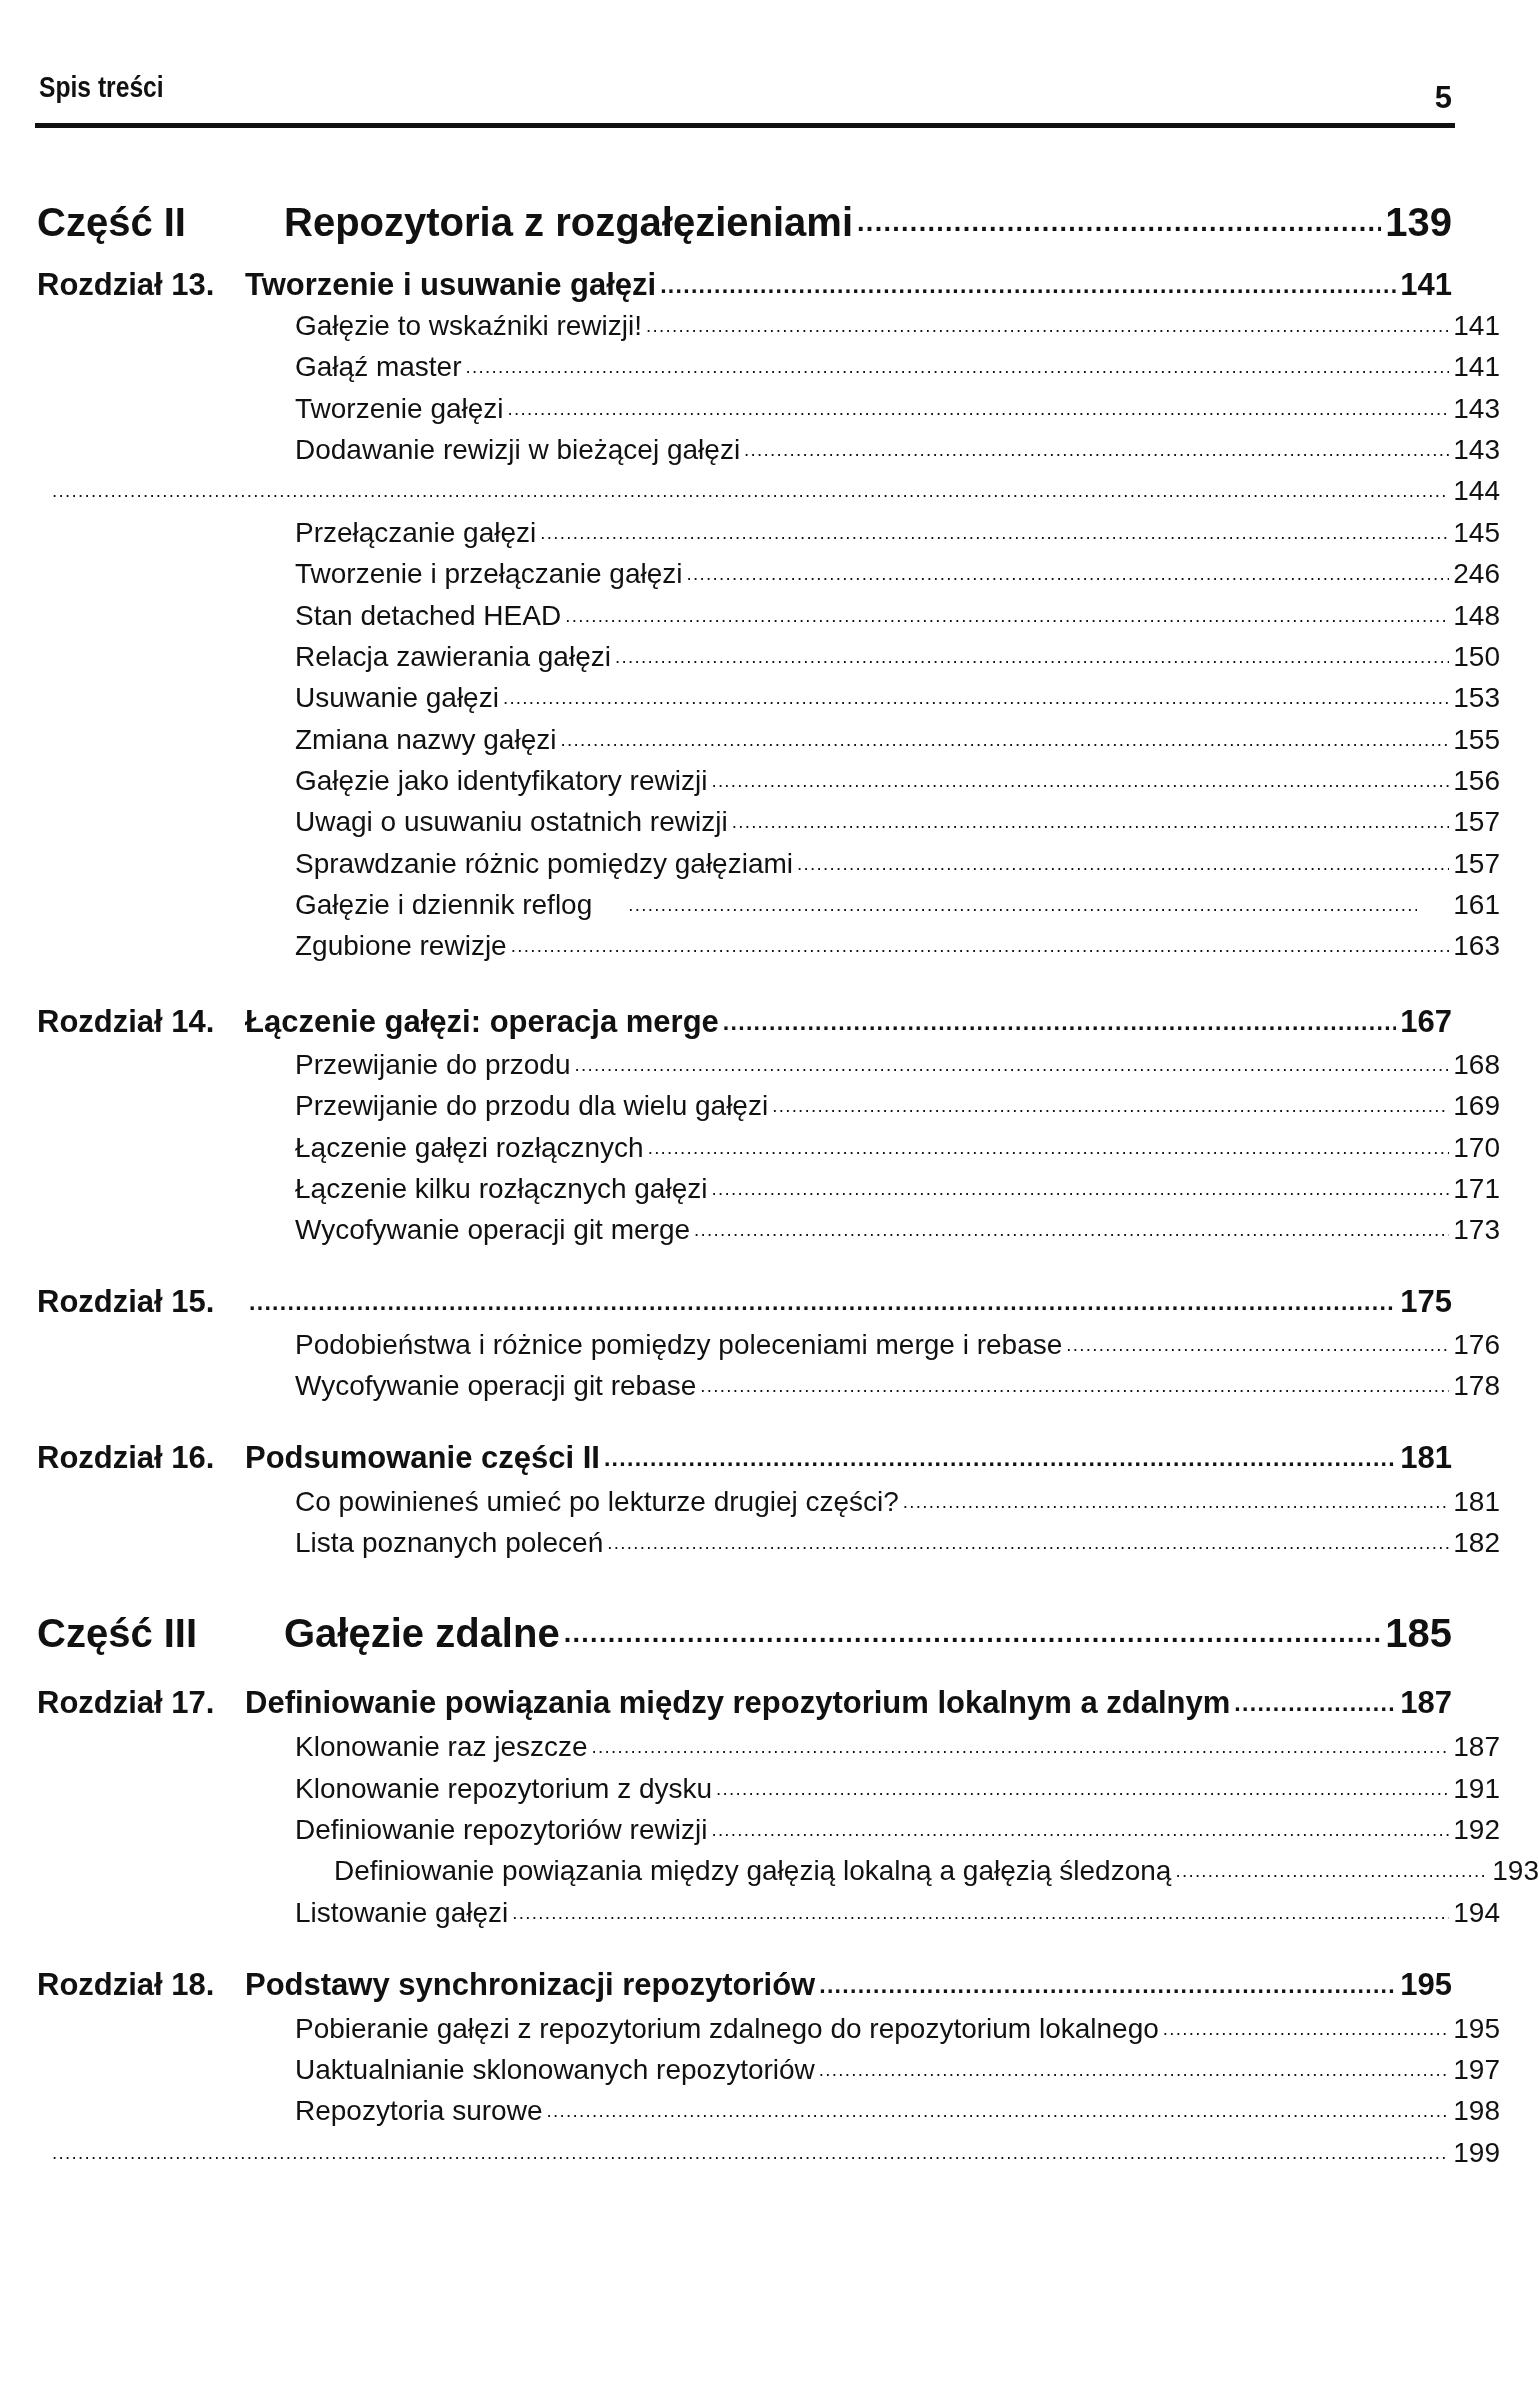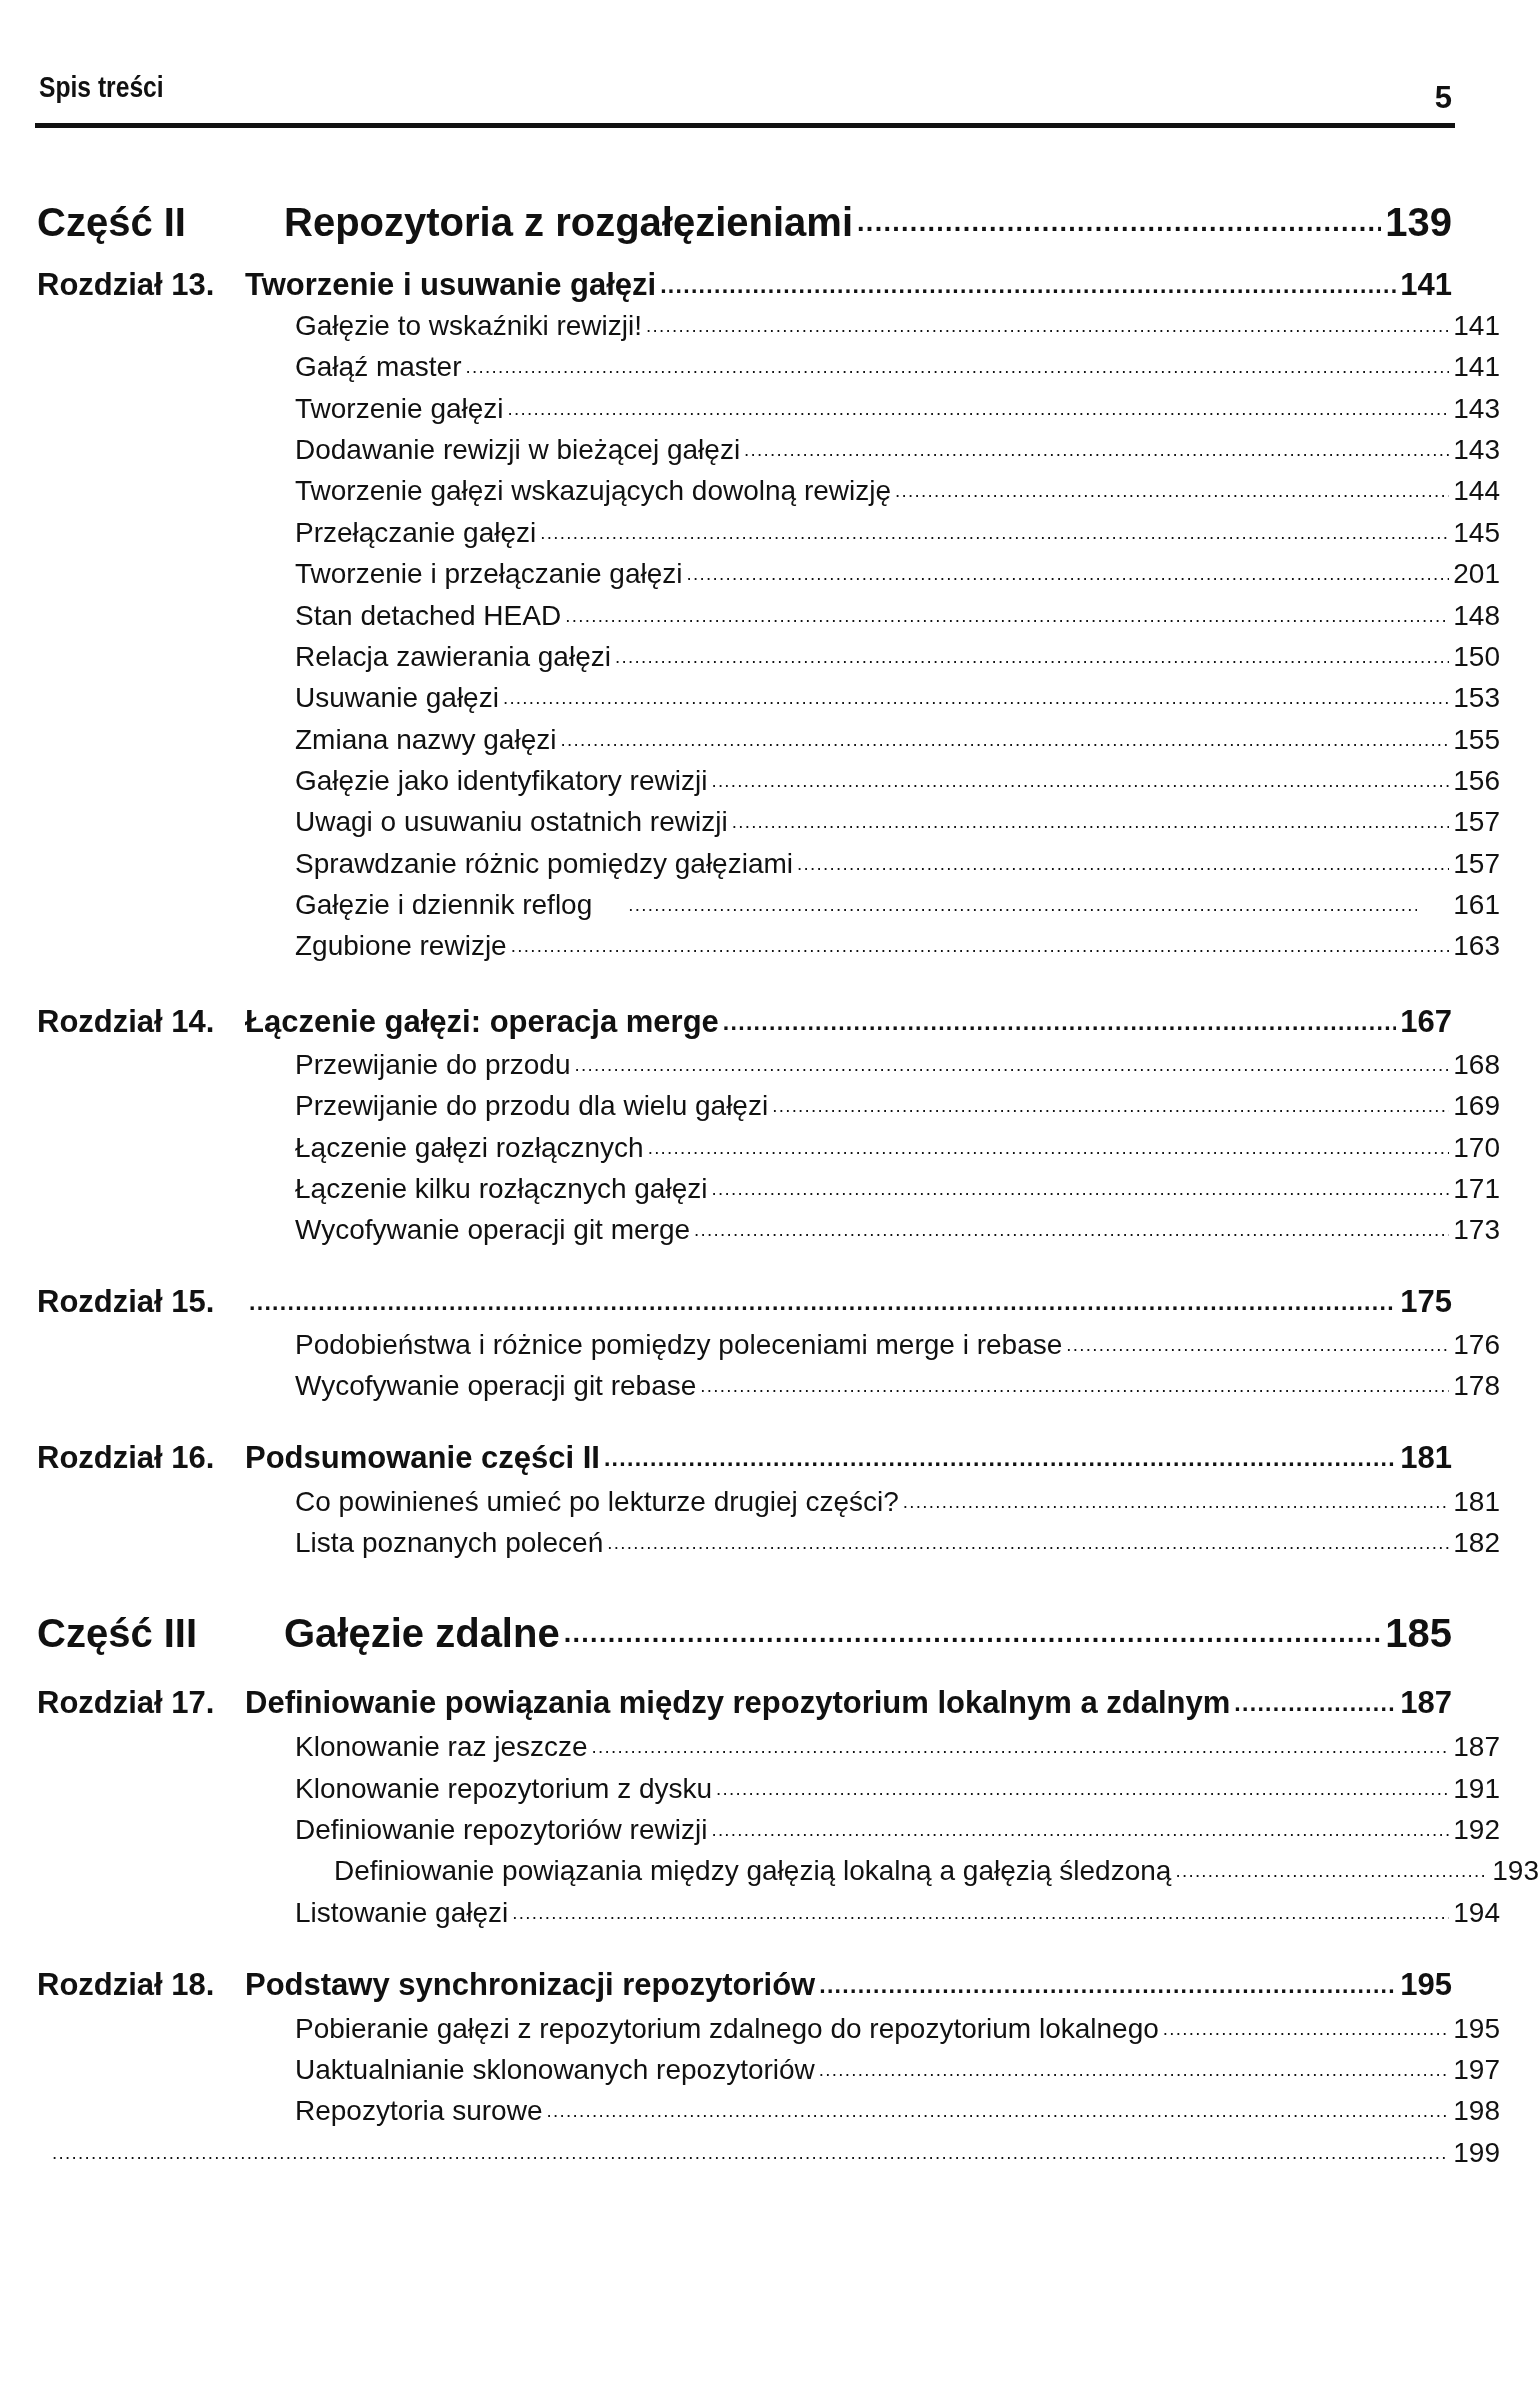--- a/index.html
+++ b/index.html
@@ -64,33 +64,32 @@
       <span class="ttl">Tworzenie gałęzi</span>
       <span class="lead"></span>
       <span class="pg">143</span>
     </div>
     <div class="row sec" style="top: 434px;">
       <span class="ttl">Dodawanie rewizji w bieżącej gałęzi</span>
       <span class="lead"></span>
       <span class="pg">143</span>
     </div>
     <div class="row sec" style="top: 475px;">
-      <span class="ttl">Tworzenie gałęzi wskazujących dowolną rewizję</span>
       <span class="lead"></span>
       <span class="pg">144</span>
     </div>
     <div class="row sec" style="top: 517px;">
       <span class="ttl">Przełączanie gałęzi</span>
       <span class="lead"></span>
       <span class="pg">145</span>
     </div>
     <div class="row sec" style="top: 558px;">
       <span class="ttl">Tworzenie i przełączanie gałęzi</span>
       <span class="lead"></span>
-      <span class="pg">201</span>
+      <span class="pg">246</span>
     </div>
     <div class="row sec" style="top: 600px;">
       <span class="ttl">Stan detached HEAD</span>
       <span class="lead"></span>
       <span class="pg">148</span>
     </div>
     <div class="row sec" style="top: 641px;">
       <span class="ttl">Relacja zawierania gałęzi</span>
       <span class="lead"></span>
       <span class="pg">150</span>

